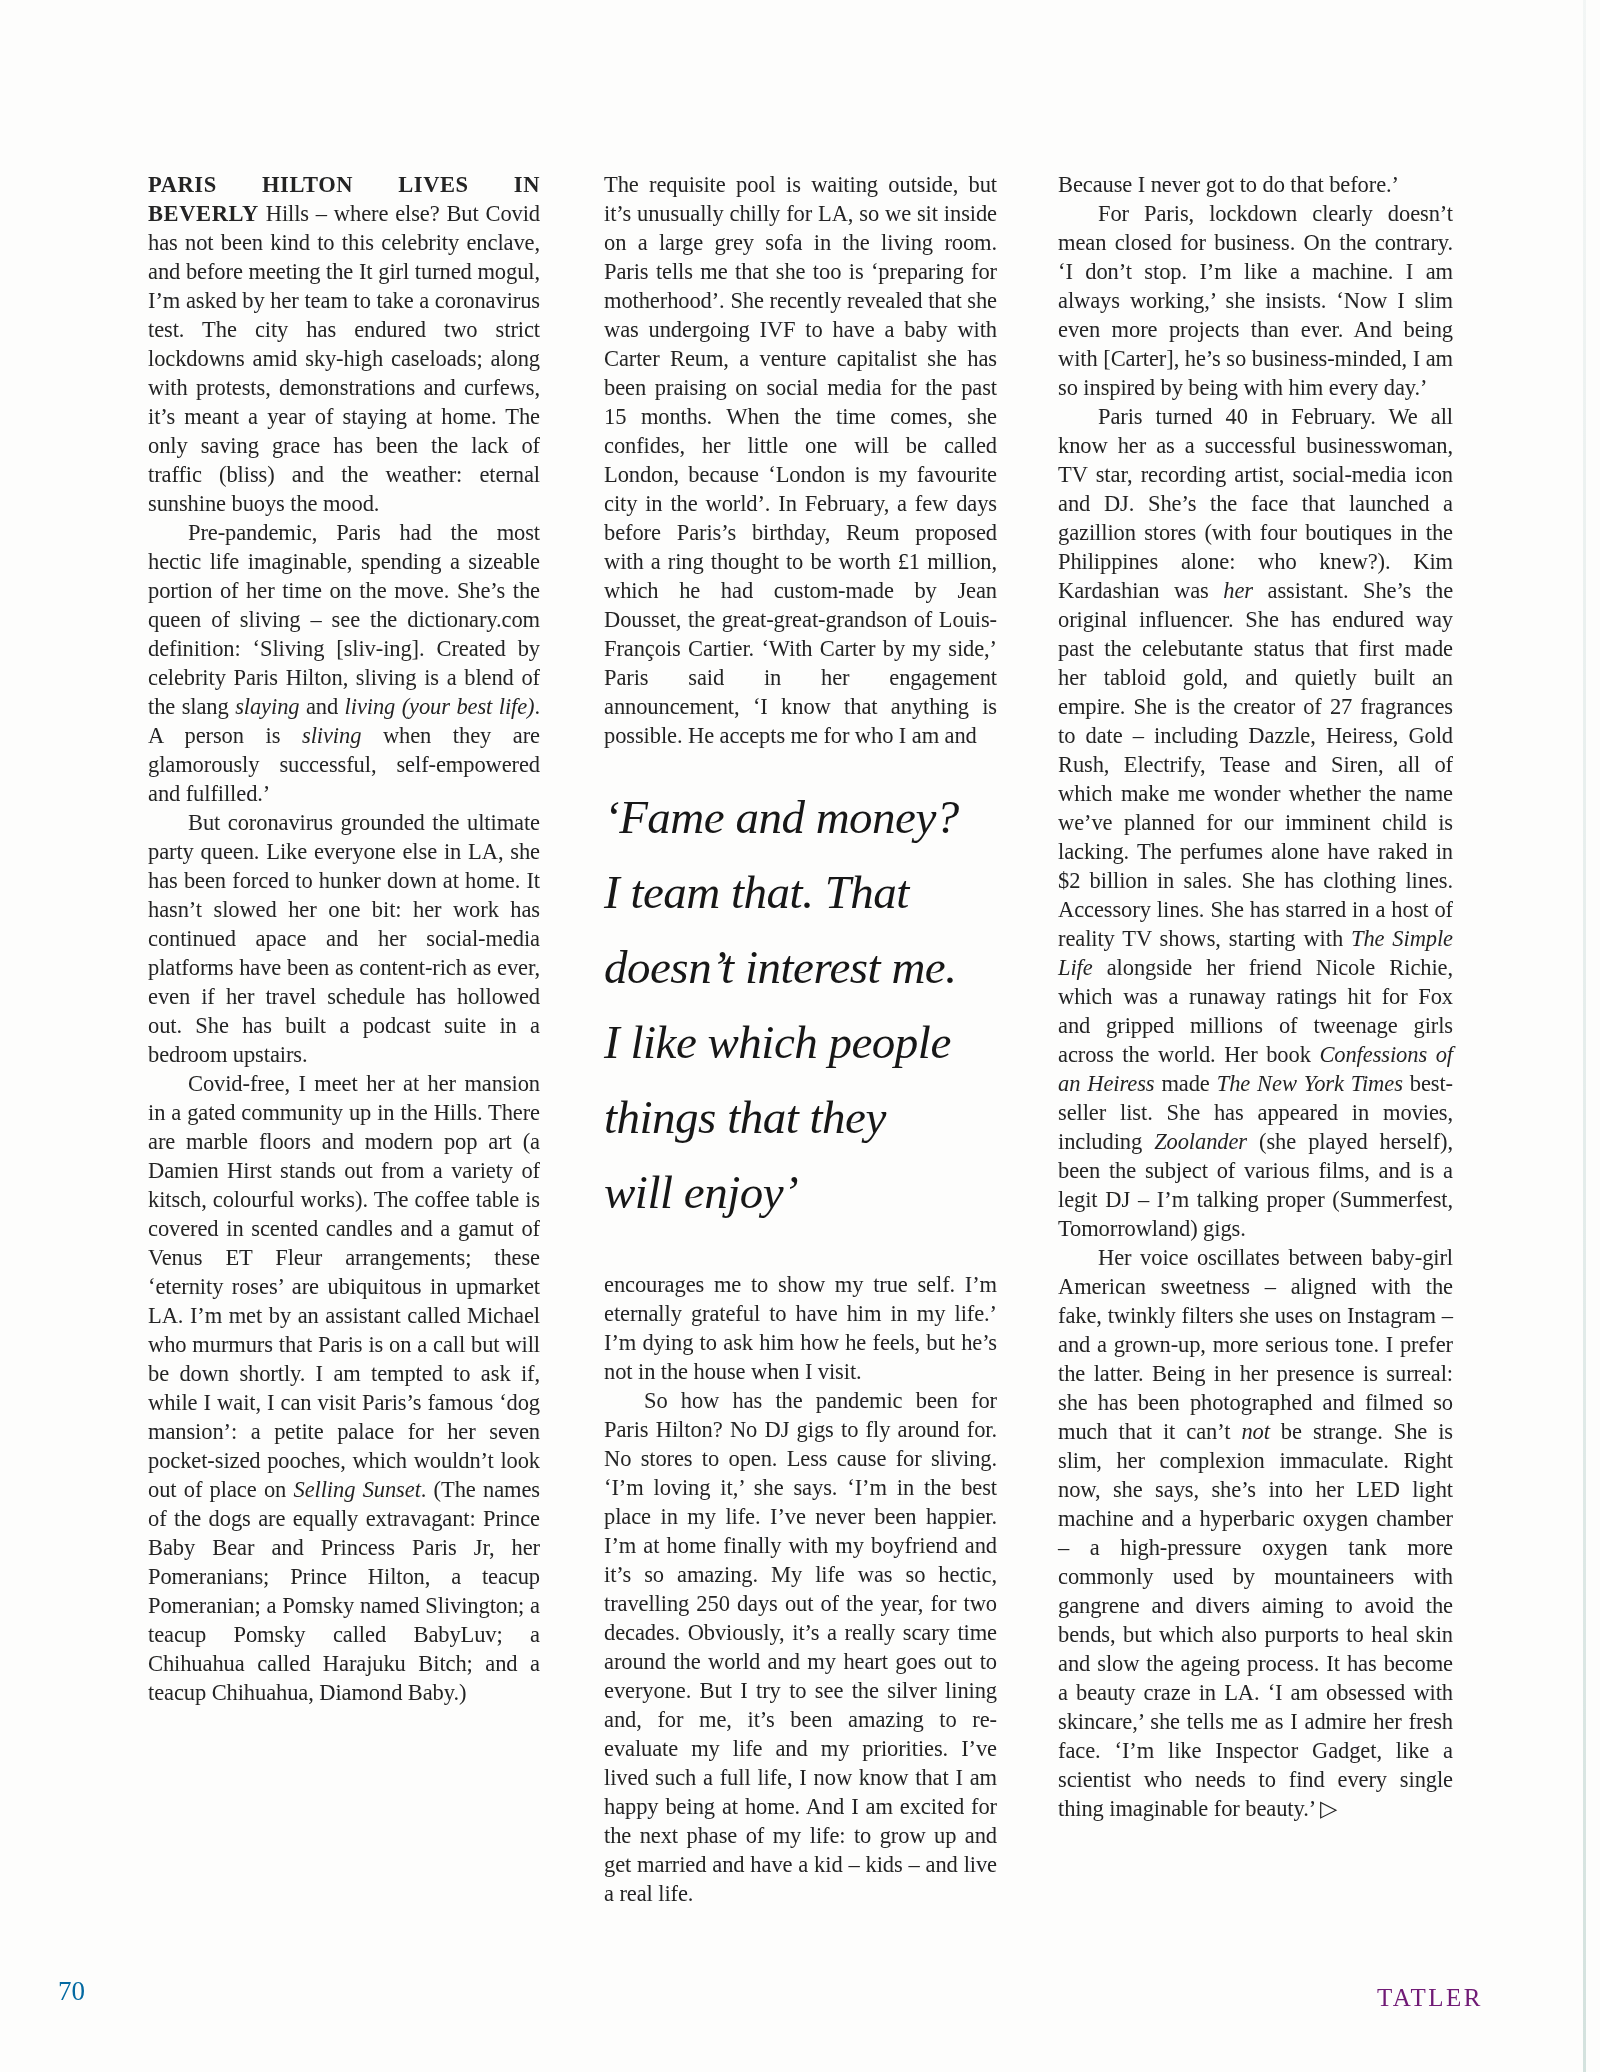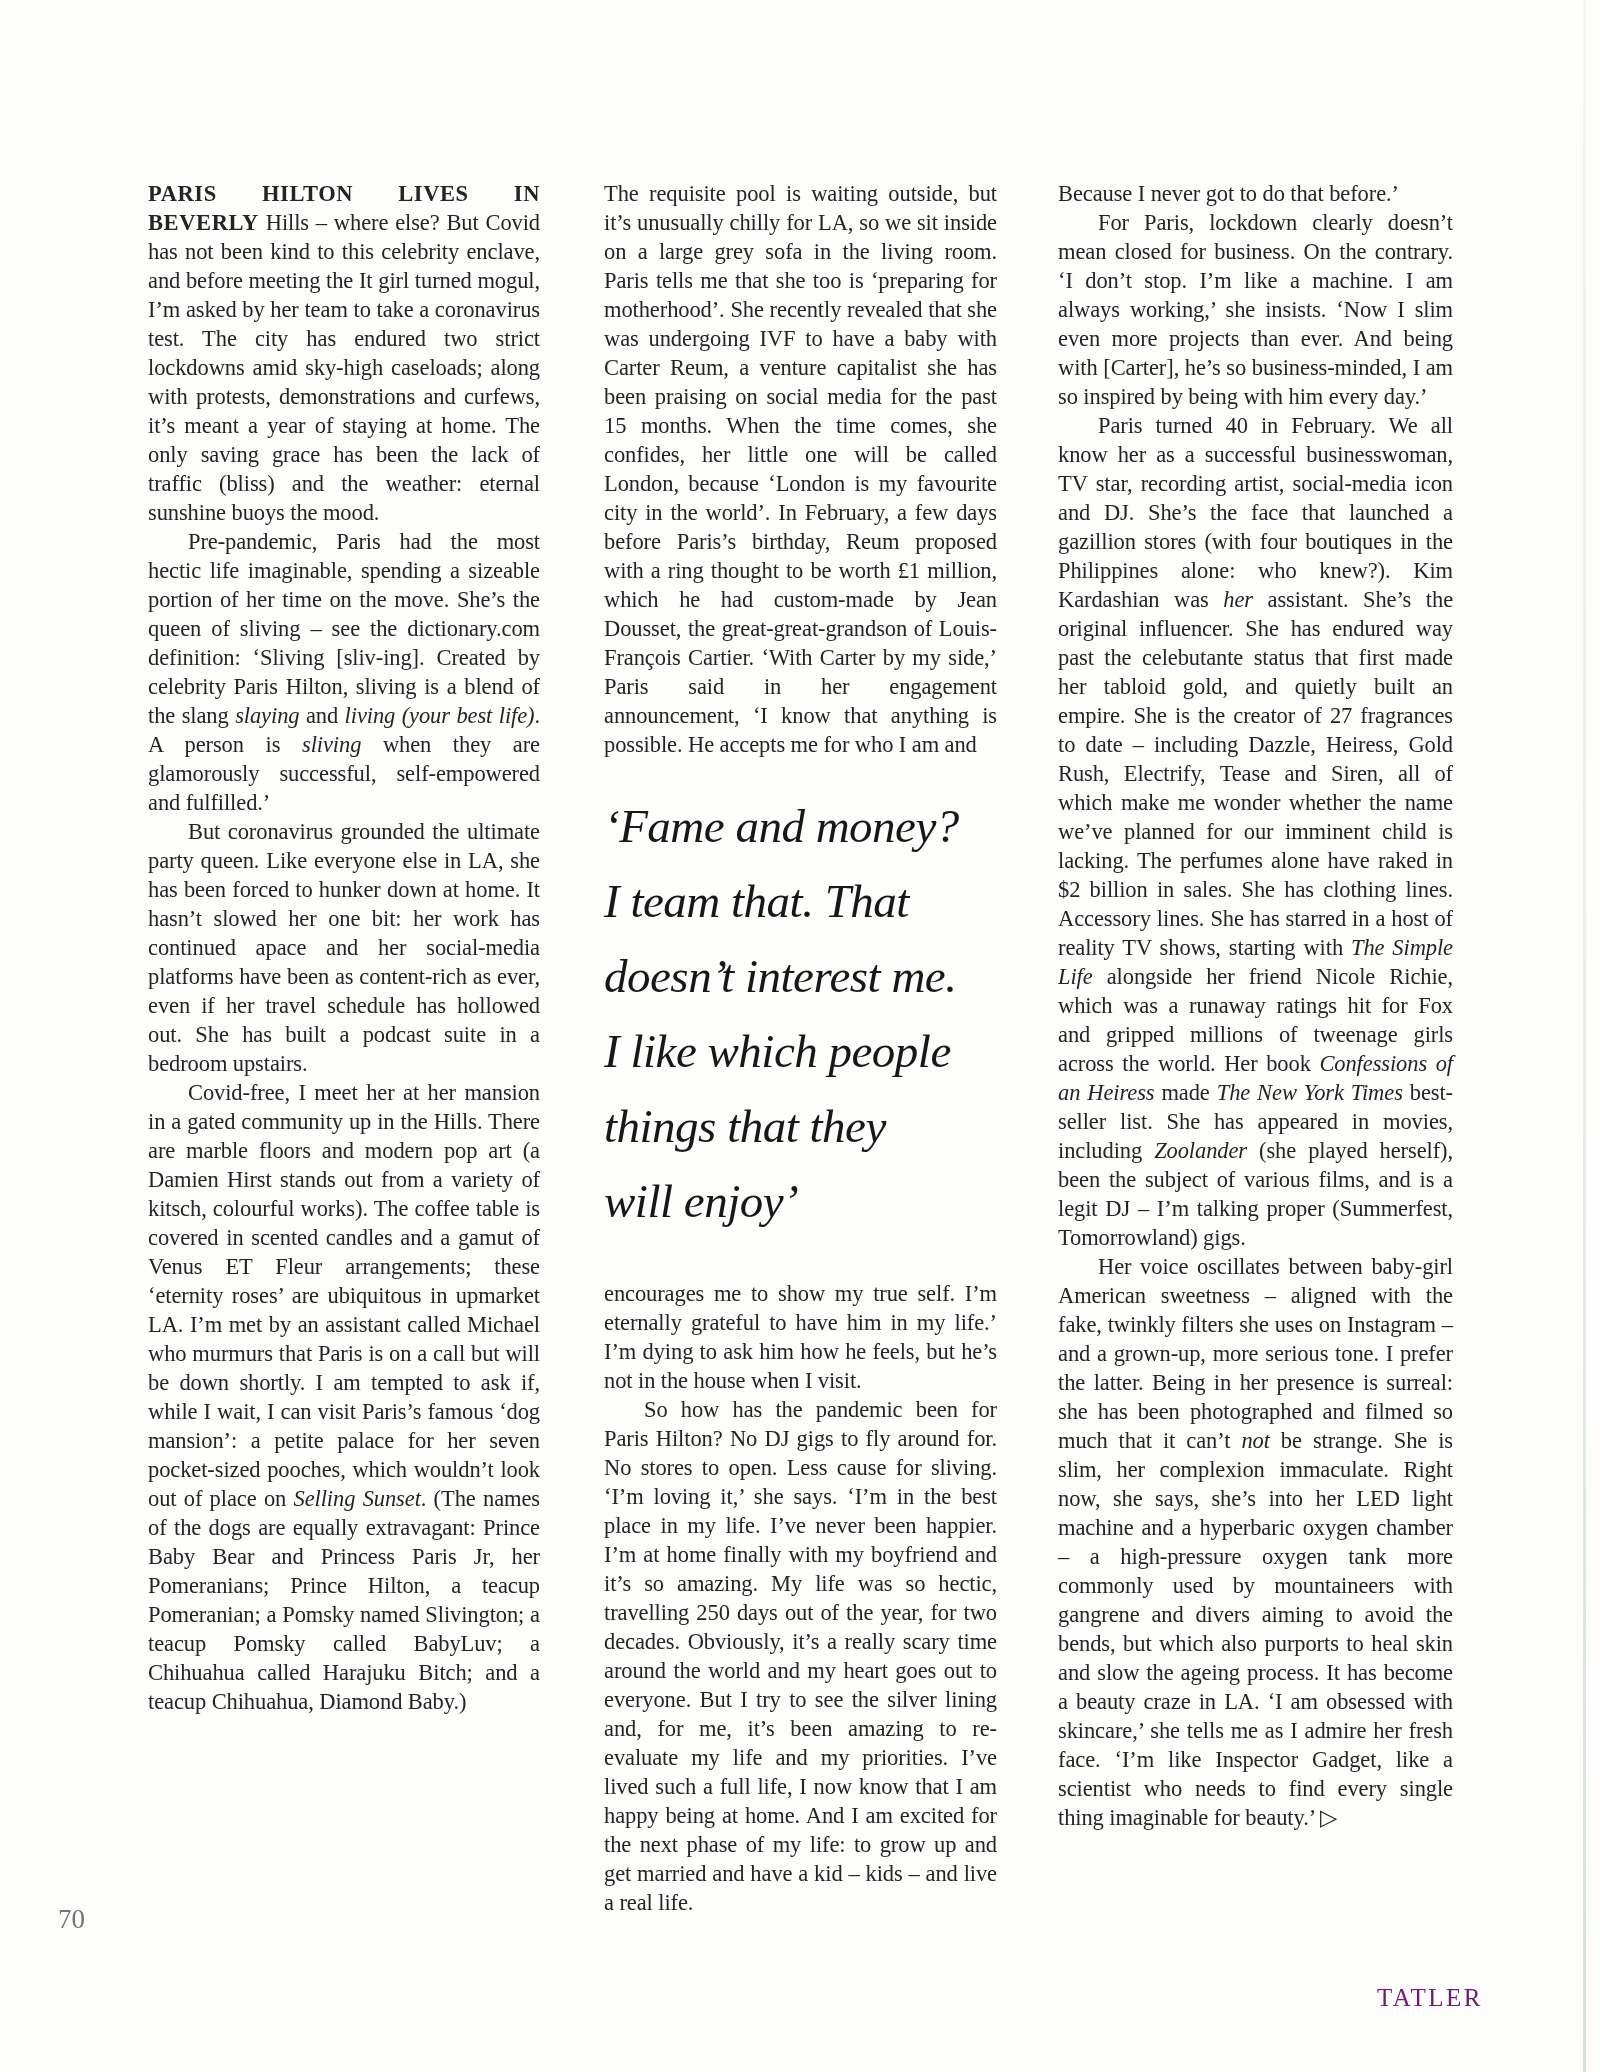--- a/index.html
+++ b/index.html
@@ -16,39 +16,39 @@
     top: 170px;
     text-align: justify;
     font-size: 22.5px;
     line-height: 29px;
     letter-spacing: -0.1px;
   }
   #col1 { left: 148px; width: 392px; }
   #col2 { left: 604px; width: 393px; }
   #col3 { left: 1058px; width: 395px; }
   .col p { margin: 0; text-indent: 40px; hyphens: auto; }
-  .col p.first, .col p.cont { text-indent: 0; margin-top: 9px; }
+  .col p.first, .col p.cont { text-indent: 0; }
   .lede { font-weight: bold; letter-spacing: 0.6px; }
   .it { font-style: italic; }
   .marker { font-style: normal; }
   .pull-quote {
     margin: 30px 0 40px;
     text-align: left;
     font-style: italic;
     font-size: 47px;
     line-height: 75px;
     letter-spacing: -0.5px;
     color: #171717;
   }
   .pull-quote .line { white-space: nowrap; }
   .folio {
     position: absolute;
-    left: 58px; top: 1904px;
+    left: 58px; top: 1976px;
     font-size: 27px;
-    color: #737373;
+    color: #0369a1;
   }
   .magazine {
     position: absolute;
     right: 117px; top: 1984px;
     font-size: 25px;
     letter-spacing: 2.5px;
     color: #701a75;
   }
   .page-edge {
     position: absolute;

